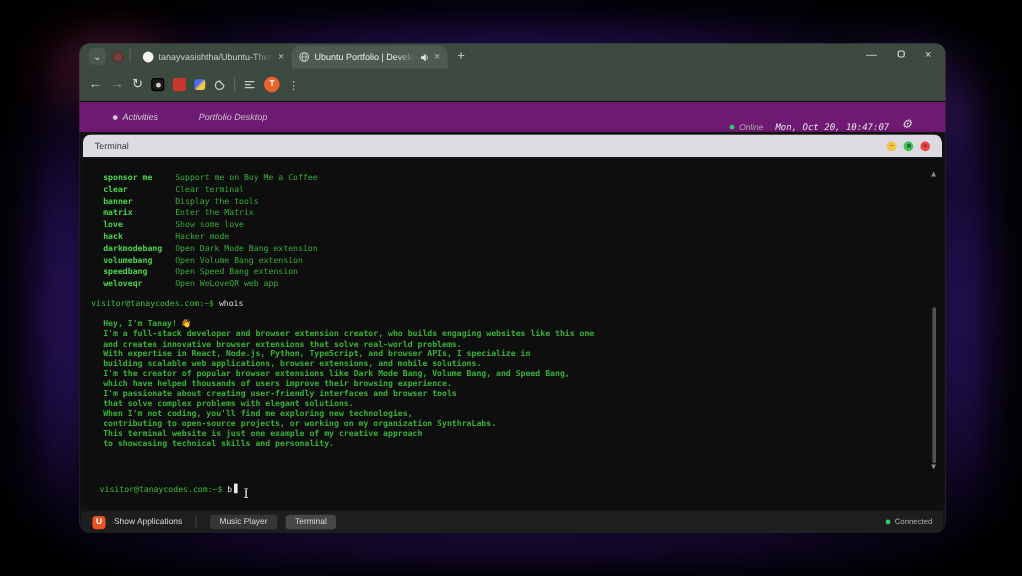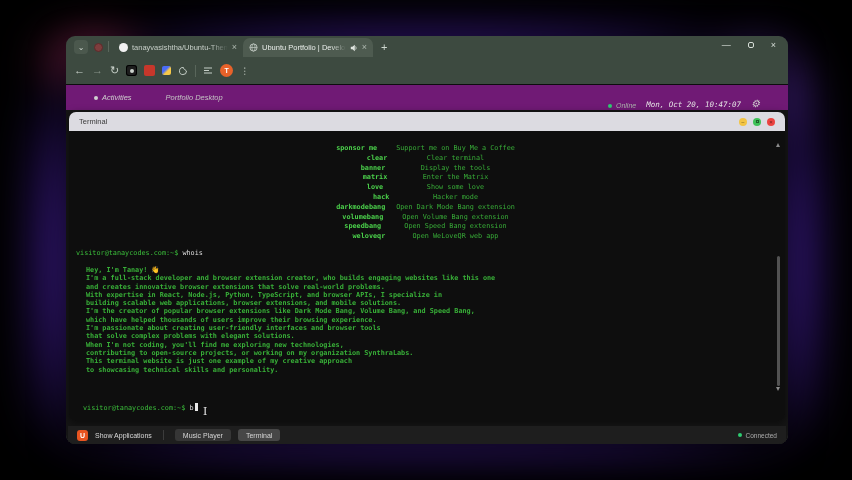--- a/index.html
+++ b/index.html
@@ -82,21 +82,21 @@
   .term-title-label { font-size:7.5px; color:#3c3c3c; }
   .lights { margin-left:auto; display:flex; gap:6px; align-items:center; }
   .light { width:8px; height:8px; border-radius:50%; display:flex; align-items:center;
     justify-content:center; font-size:6px; line-height:1; color:rgba(0,0,0,.55); }
   .l-min { background:#f3c444; } .l-max { background:#3ec157; } .l-close { background:#ec4340; }
   .l-max i { width:3px; height:3px; border:1px solid rgba(0,0,0,.5); display:block; }
 
   .term-body { flex:1; background:#0e0e0e; position:relative;
     font-family:"DejaVu Sans Mono", monospace; font-size:6.8px; color:#38b038;
     padding:13px 20px 0 7px; overflow:hidden; }
-  .cmd-row { display:flex; height:9.8px; padding-left:10px;justify-content:center; }
+  .cmd-row { display:flex; height:9.8px; padding-left:10px; }
   .cmd-name { width:60px; flex:none; color:#4bd14b; font-weight:bold; }
   .cmd-desc { color:#37ab37; }
   .section-label { height:9.8px; padding-left:10px; }
   .prompt-row { margin-top:7px; height:9px; }
   .prompt { color:#3bbf3b; }
   .typed { color:#dedede; }
   .whois { margin-top:8px; padding-left:10px;font-weight:bold; }
   .whois div { height:8.3px; white-space:nowrap; }
   .wave { color:#f0a43a; }
   .input-row { position:absolute; left:14px; bottom:9px; }

